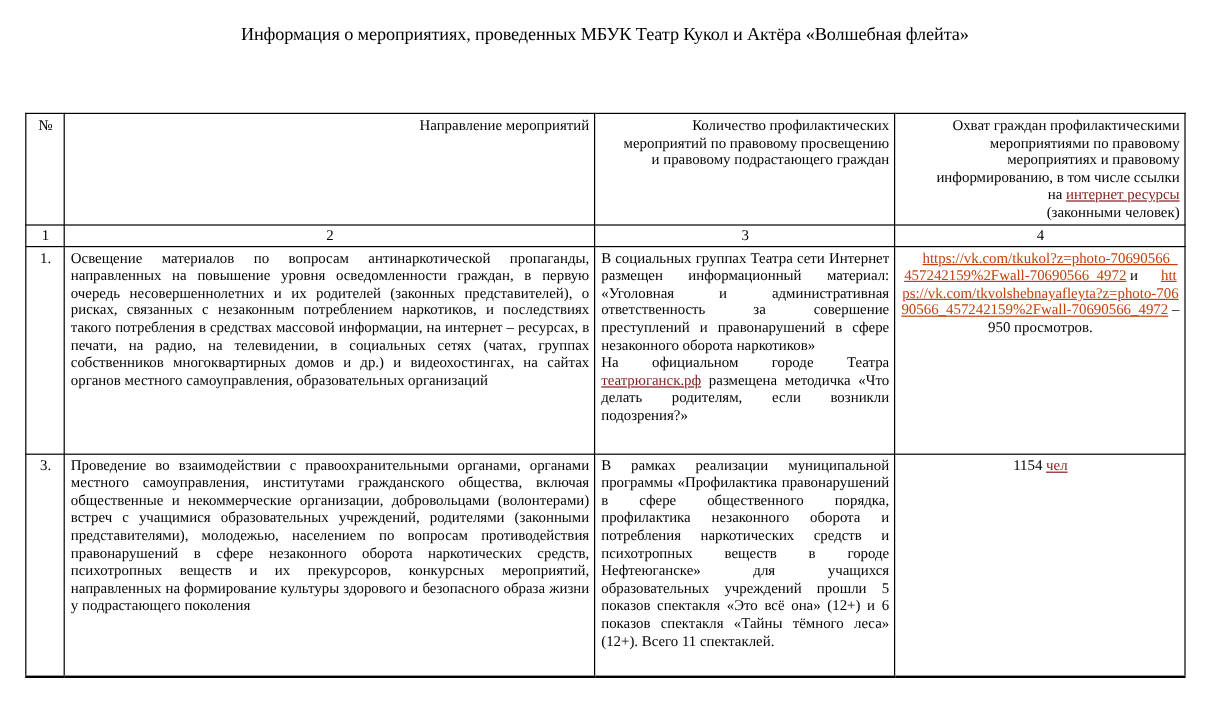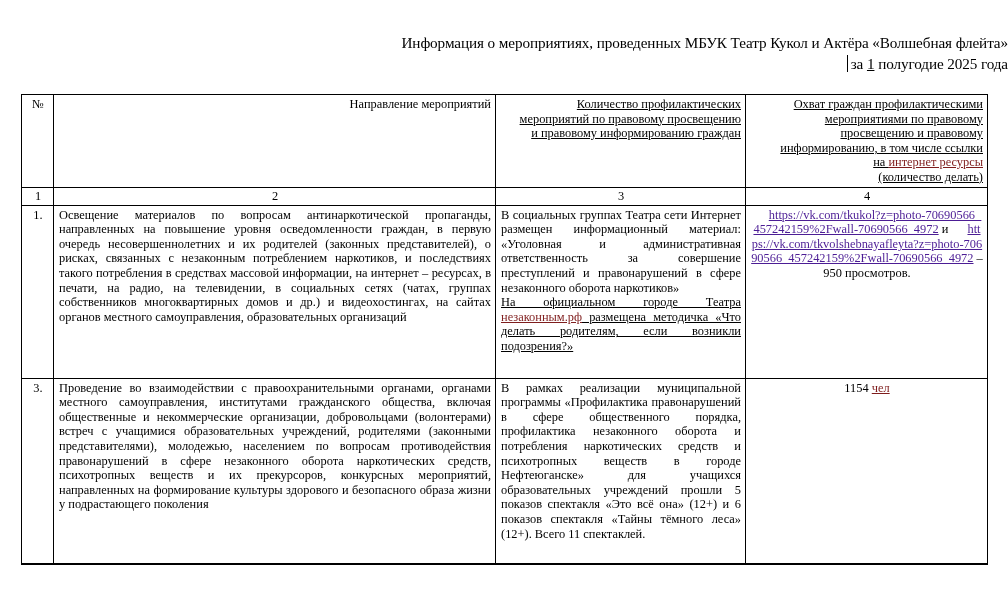--- a/index.html
+++ b/index.html
@@ -16,22 +16,22 @@
   }
   .page {
     position: relative;
     width: 1008px;
     height: 591px;
     background: #ffffff;
   }
 
   
   .title-block {
-    padding-top: 32px;
-    text-align: right;
+    padding-top: 18px;
+    text-align: center;
   }
   .title-line {
     font-size: 15.2px;
     line-height: 21px;
     letter-spacing: -0.1px;
     white-space: nowrap;
   }
   .title-line-3 {
     position: relative;
     display: inline-block;
@@ -96,85 +96,80 @@
     margin-left: 21px;
   }
   .just-c3 {
     text-align: justify;
     text-align-last: left;
   }
   .center {
     text-align: center;
   }
   .link {
-    color: #4c1d95;
+    color: #c2410c;
     word-break: break-all;
     margin-left: 16px;
   }
   .link-plain {
     color: #7f1d1d;
     text-decoration: underline;
   }
   .row1 td { height: 168px; }
   .row3 td { height: 180px; }
-  .blk { display: block; text-decoration: underline; }
+  .blk { display: block; }
 </style>
 </head>
 <body>
 
 <div class="page">
 
   <div class="title-block">
     <div class="title-line">Информация о мероприятиях, проведенных МБУК Театр Кукол и Актёра «Волшебная флейта»</div>
-    <div class="title-line">
-      <span class="title-line-3">
-        <span class="caret"></span><span>за </span><span class="u">1</span><span> полугодие 2025 года</span>
-      </span>
-    </div>
   </div>
 
   <table class="doc-table">
     <colgroup>
       <col class="c1">
         <col class="c2">
         <col class="c3">
         <col class="c4">
     </colgroup>
     <tbody>
       <tr>
         <td class="hdr hdr-num">№</td>
         <td class="hdr">Направление мероприятий</td>
         <td class="hdr">
           <span class="blk">Количество профилактических</span>
           <span class="blk">мероприятий по правовому просвещению</span>
-          <span class="blk">и правовому информированию граждан</span>
+          <span class="blk">и правовому подрастающего граждан</span>
         </td>
         <td class="hdr">
           <span class="blk">Охват граждан профилактическими</span>
           <span class="blk">мероприятиями по правовому</span>
-          <span class="blk">просвещению и правовому</span>
+          <span class="blk">мероприятиях и правовому</span>
           <span class="blk">информированию, в том числе ссылки</span>
           <span class="blk"><span>на </span><a class="link-plain" href="#">интернет ресурсы</a></span>
-          <span class="blk">(количество делать)</span>
+          <span class="blk">(законными человек)</span>
         </td>
       </tr>
 
       <tr class="numrow">
         <td>1</td>
         <td>2</td>
         <td>3</td>
         <td>4</td>
       </tr>
 
       <tr class="row1">
         <td class="cell-num">1.</td>
         <td class="just">Освещение материалов по вопросам антинаркотической пропаганды, направленных на повышение уровня осведомленности граждан, в первую очередь несовершеннолетних и их родителей (законных представителей), о рисках, связанных с незаконным потреблением наркотиков, и последствиях такого потребления в средствах массовой информации, на интернет – ресурсах, в печати, на радио, на телевидении, в социальных сетях (чатах, группах собственников многоквартирных домов и др.) и видеохостингах, на сайтах органов местного самоуправления, образовательных организаций</td>
         <td class="just-c3">
           <span>В социальных группах Театра сети Интернет размещен информационный материал: «Уголовная и административная ответственность за совершение преступлений и правонарушений в сфере незаконного оборота наркотиков»</span>
-          <span class="blk"><span>На официальном городе Театра </span><a class="link-plain" href="#">незаконным.рф</a><span> размещена методичка «Что делать родителям, если возникли подозрения?»</span></span>
+          <span class="blk"><span>На официальном городе Театра </span><a class="link-plain" href="#">театрюганск.рф</a><span> размещена методичка «Что делать родителям, если возникли подозрения?»</span></span>
         </td>
         <td class="center">
           <a class="link" href="#">https://vk.com/tkukol?z=photo-70690566_457242159%2Fwall-70690566_4972</a><span> и </span><a class="link" href="#">https://vk.com/tkvolshebnayafleyta?z=photo-70690566_457242159%2Fwall-70690566_4972</a><span> – 950 просмотров.</span>
         </td>
       </tr>
 
       <tr class="row3 last-row">
         <td class="cell-num">3.</td>
         <td class="just">Проведение во взаимодействии с правоохранительными органами, органами местного самоуправления, институтами гражданского общества, включая общественные и некоммерческие организации, добровольцами (волонтерами) встреч с учащимися образовательных учреждений, родителями (законными представителями), молодежью, населением по вопросам противодействия правонарушений в сфере незаконного оборота наркотических средств, психотропных веществ и их прекурсоров, конкурсных мероприятий, направленных на формирование культуры здорового и безопасного образа жизни у подрастающего поколения</td>
         <td class="just-c3">В рамках реализации муниципальной программы «Профилактика правонарушений в сфере общественного порядка, профилактика незаконного оборота и потребления наркотических средств и психотропных веществ в городе Нефтеюганске» для учащихся образовательных учреждений прошли 5 показов спектакля «Это всё она» (12+) и 6 показов спектакля «Тайны тёмного леса» (12+). Всего 11 спектаклей.</td>

